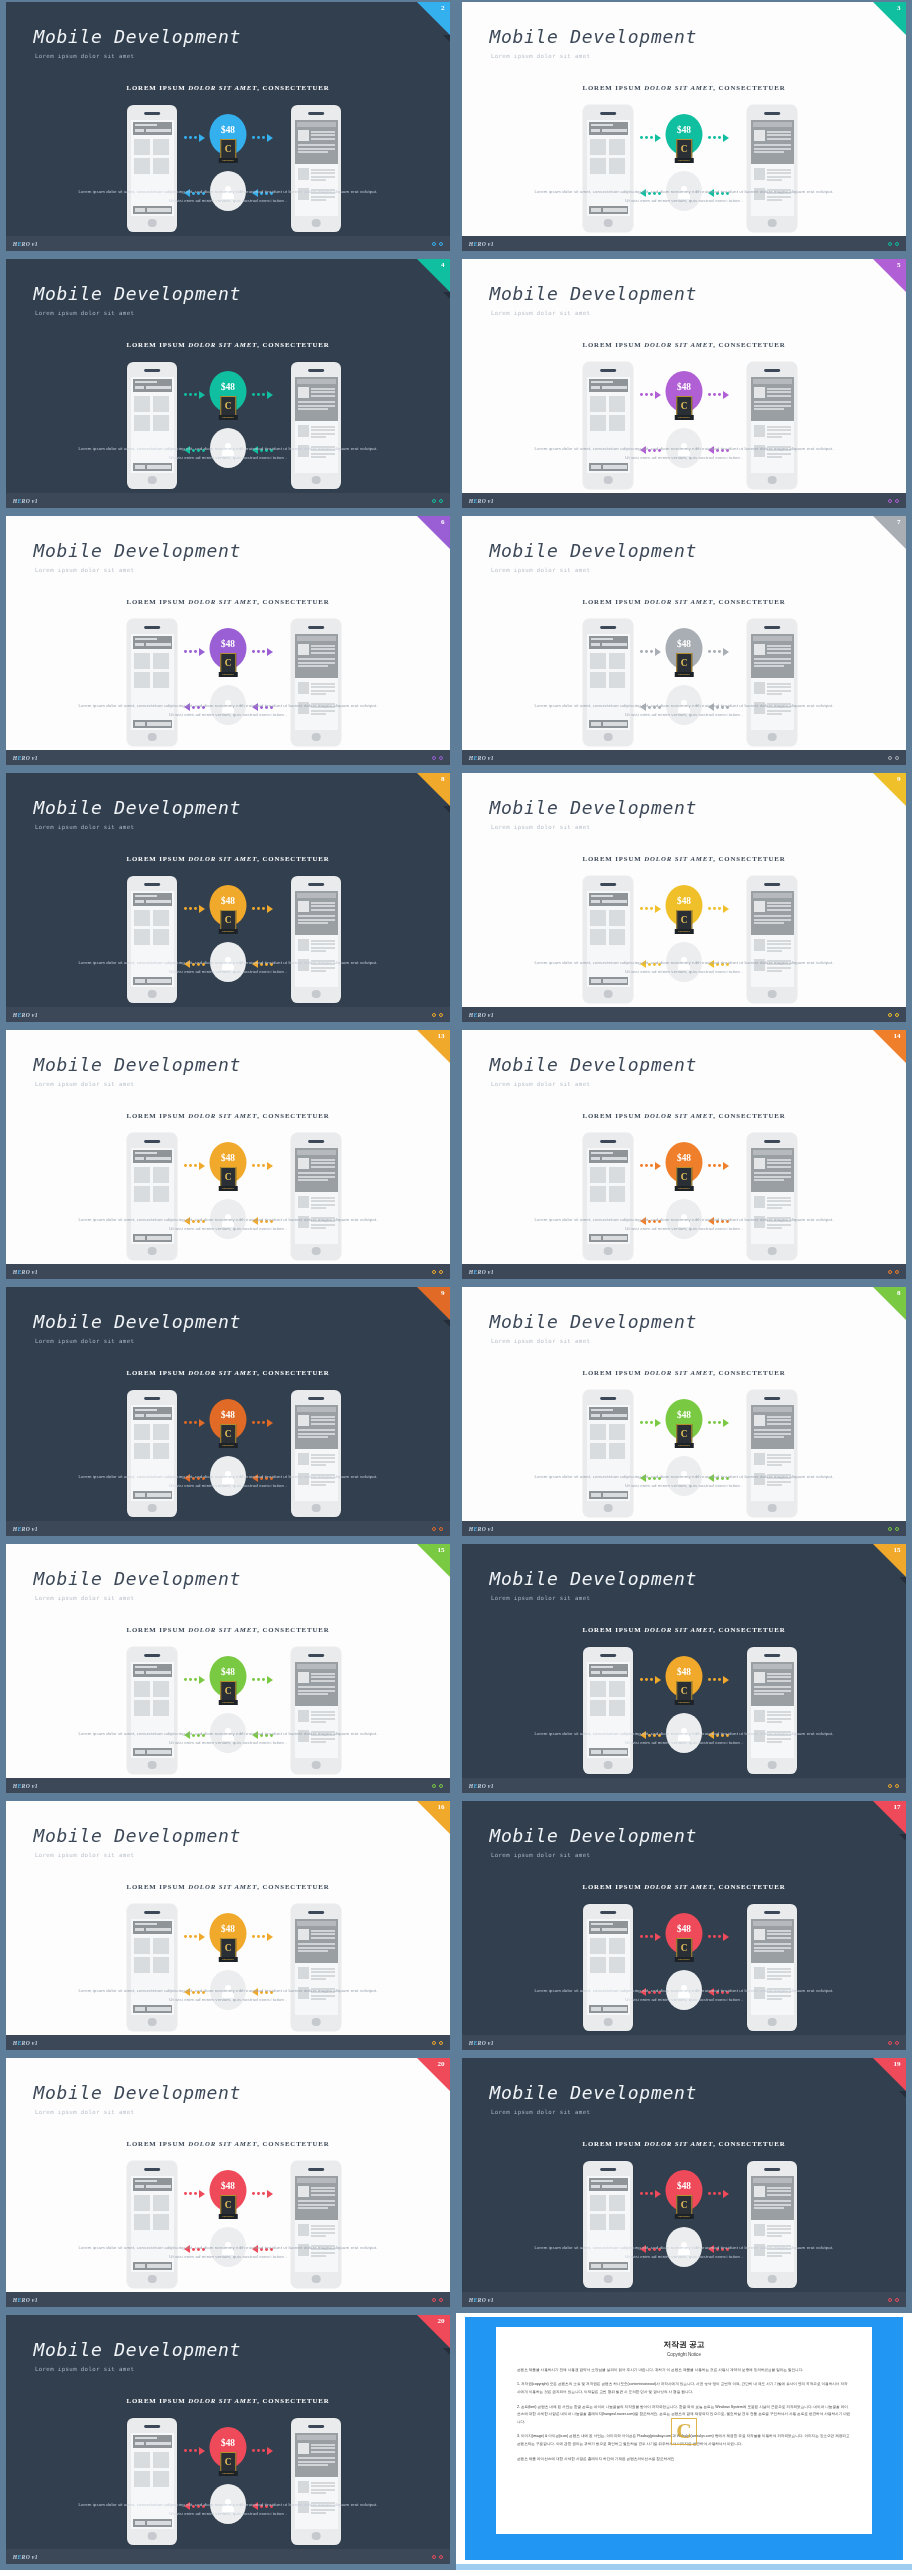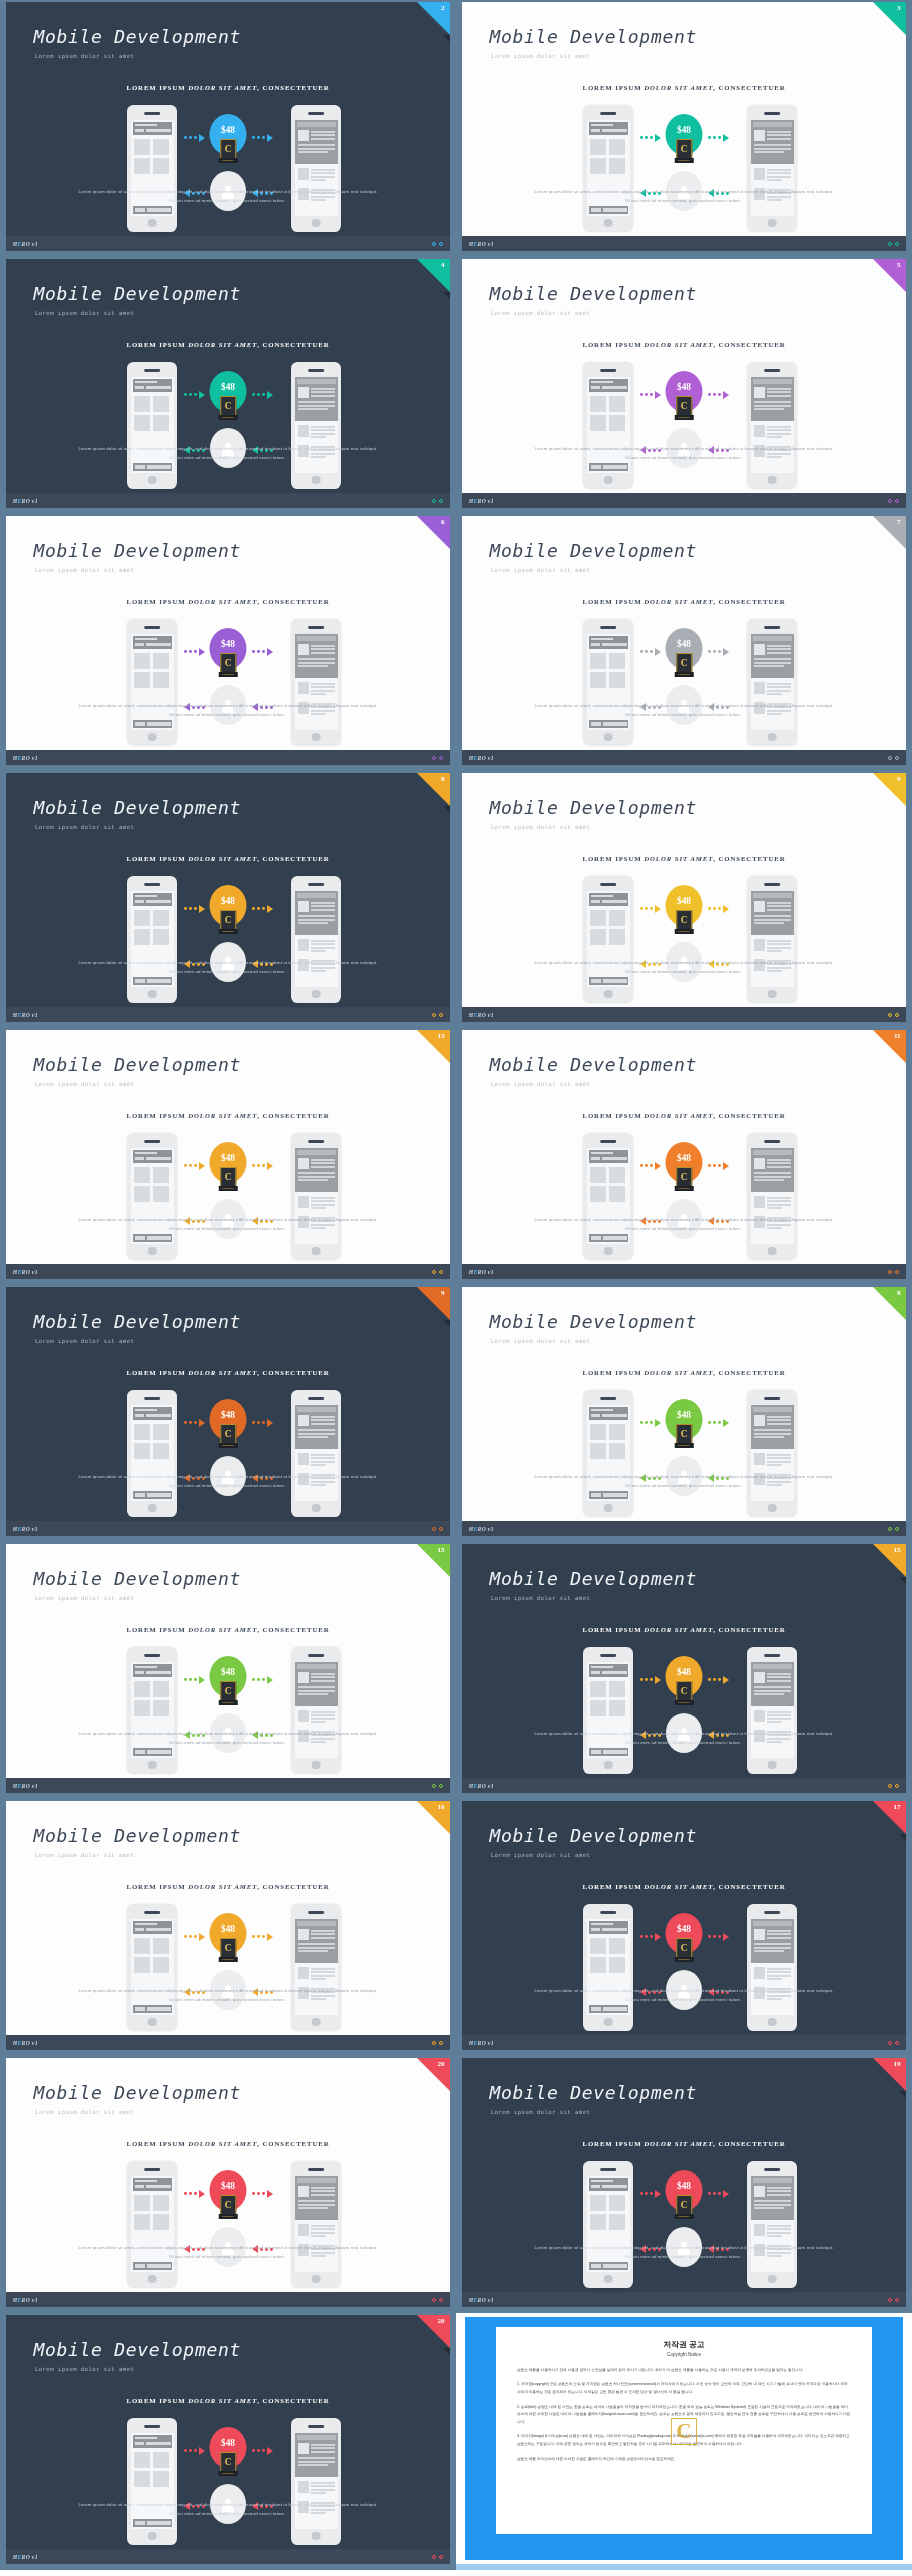--- a/index.html
+++ b/index.html
@@ -1250,21 +1250,21 @@
   <div class="cell">
     <div class="slide light">
       <div class="toprail"></div>
       <div class="leftrail"></div>
       <div class="rightrail"></div>
       <div class="botrail"></div>
 
       <div class="stage">
         <div class="ribbon">
           <div class="tri" style="border-top-color: rgb(240, 127, 43);"></div>
-          <div class="num">11</div>
+          <div class="num">14</div>
         </div>
 
         <div class="title">Mobile Development</div>
         <div class="subtitle">Lorem ipsum dolor sit amet</div>
         <div class="heading">
           <span>LOREM IPSUM </span><span class="it">DOLOR SIT AMET</span><span>, CONSECTETUER</span>
         </div>
 
         <div class="art">
 

